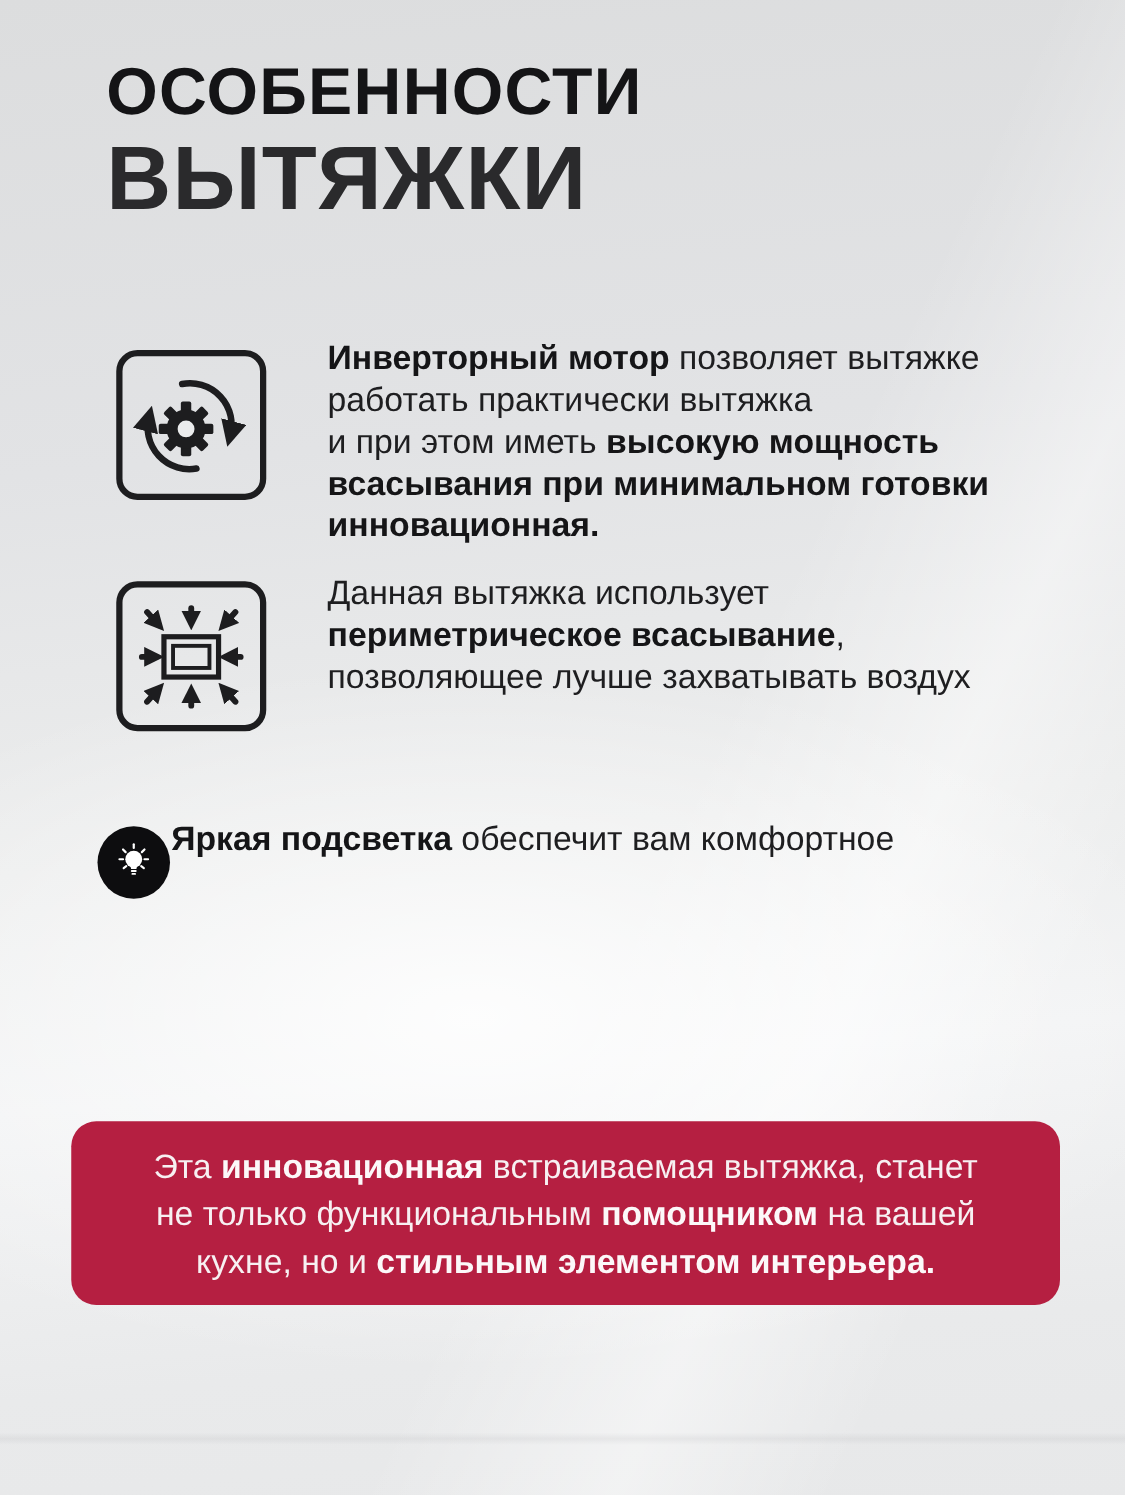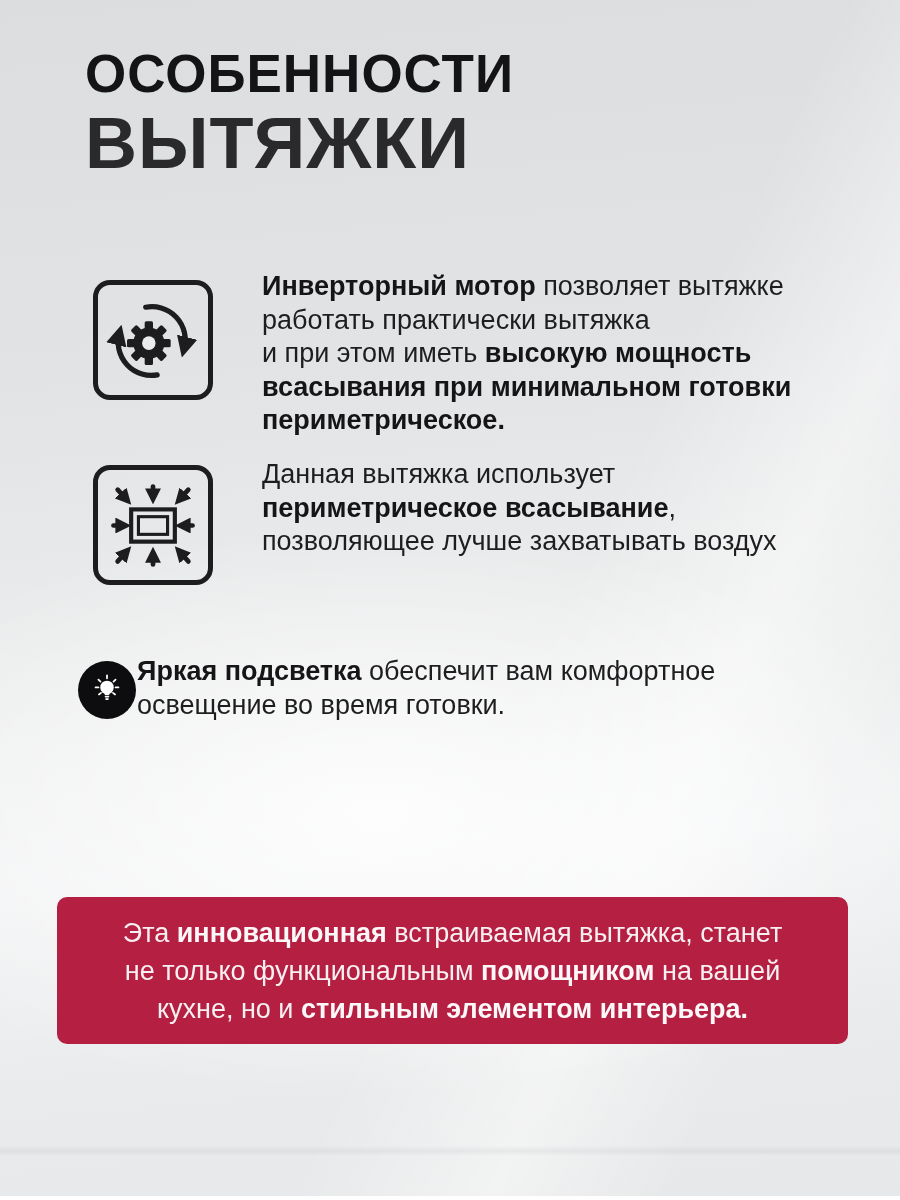--- a/index.html
+++ b/index.html
@@ -41,21 +41,21 @@
 
   .ftext{position:absolute;margin:0;font-size:27px;line-height:33.5px;color:#1e1e20;font-weight:400;}
   .ftext .b{font-weight:700;color:#151517;}
   #f1-text{left:262px;top:270px;width:620px;}
   #f2-text{left:262px;top:458px;width:620px;}
   #f3-text{left:137px;top:654px;width:700px;line-height:34px;}
 
   
   .banner{
     position:absolute;left:57px;top:897px;width:791px;height:147px;
-    border-radius:10px;background:#b51f41;
+    border-radius:20px;background:#b51f41;
     display:flex;align-items:center;justify-content:center;
   }
   .banner p{
     margin:0;text-align:center;color:#f7f0f2;
     font-size:27px;line-height:38px;font-weight:400;
   }
   .banner .b{font-weight:700;color:#fcf8f9;}
 </style>
 </head>
 <body>
@@ -92,21 +92,21 @@
         <path d="M43 18.5 A32 32 0 0 1 80 58" marker-end="url(#ah1)"></path>
         <path d="M54 83.5 A32 32 0 0 1 17.5 44" marker-end="url(#ah1)"></path>
       </g>
     </svg>
   </div>
   <p class="ftext" id="f1-text">
     <span class="b">Инверторный мотор</span><span> позволяет вытяжке</span><br>
     <span>работать практически вытяжка</span><br>
     <span>и при этом иметь </span><span class="b">высокую мощность</span><br>
     <span class="b">всасывания при минимальном готовки</span><br>
-    <span class="b">периметрическое.</span>
+    <span class="b">инновационная.</span>
   </p>
 
   <div class="icon-box" style="left:93px;top:465px">
     <svg viewBox="0 0 100 100" aria-hidden="true">
       <defs>
         <marker id="ah2" viewBox="0 0 10 10" refX="6" refY="5" markerWidth="3.4" markerHeight="3.4" orient="auto-start-reverse">
           <path d="M0 0 L10 5 L0 10 z" fill="#1d1d1f"></path>
         </marker>
       </defs>
       <g fill="none" stroke="#1d1d1f">
@@ -145,21 +145,20 @@
         <line x1="66.5" y1="30" x2="62.5" y2="34"></line>
         <line x1="28" y1="45" x2="33.5" y2="45"></line>
         <line x1="72" y1="45" x2="66.5" y2="45"></line>
         <line x1="34.5" y1="58.5" x2="38.5" y2="55.5"></line>
         <line x1="65.5" y1="58.5" x2="61.5" y2="55.5"></line>
       </g>
     </svg>
   </div>
   <p class="ftext" id="f3-text">
     <span class="b">Яркая подсветка</span><span> обеспечит вам комфортное</span><br>
-    <span>освещение во время готовки.</span>
   </p>
 
   <div class="banner" style="background: rgb(181, 31, 65);">
     <p style="color: rgb(247, 240, 242);">
       <span>Эта </span><span class="b">инновационная</span><span> встраиваемая вытяжка, станет</span><br>
       <span>не только функциональным </span><span class="b">помощником</span><span> на вашей</span><br>
       <span>кухне, но и </span><span class="b">стильным элементом интерьера.</span>
     </p>
   </div>
 

